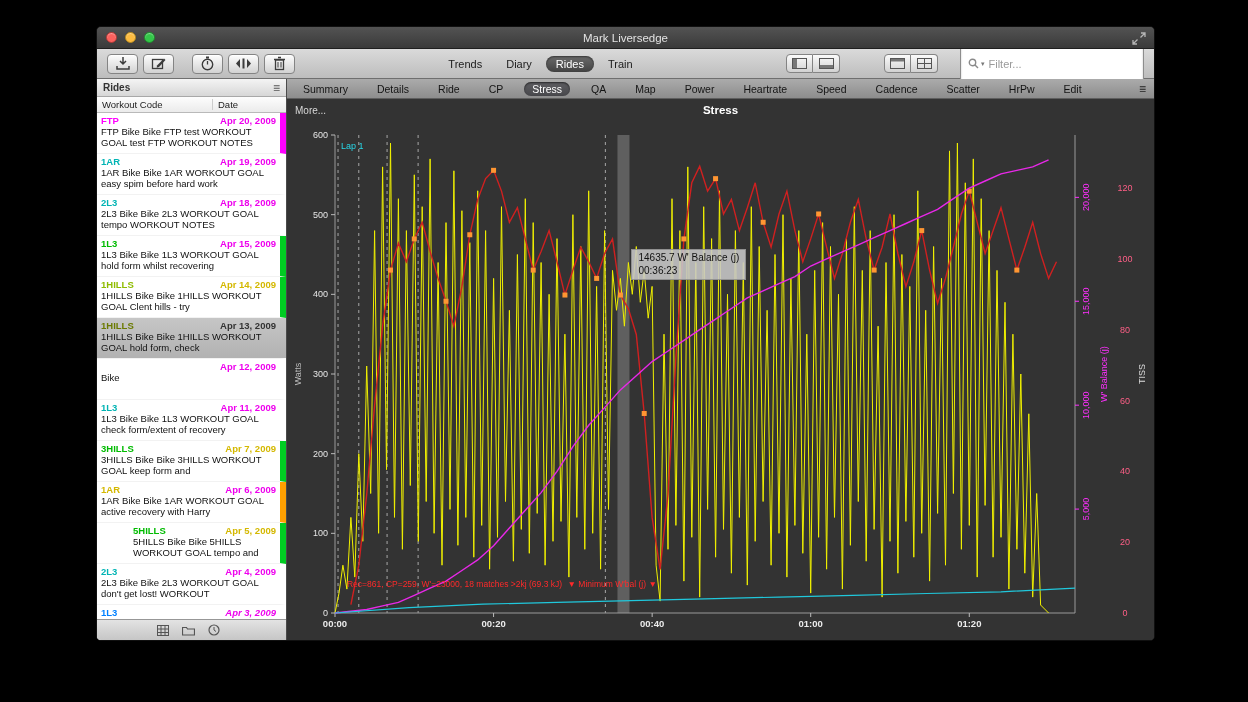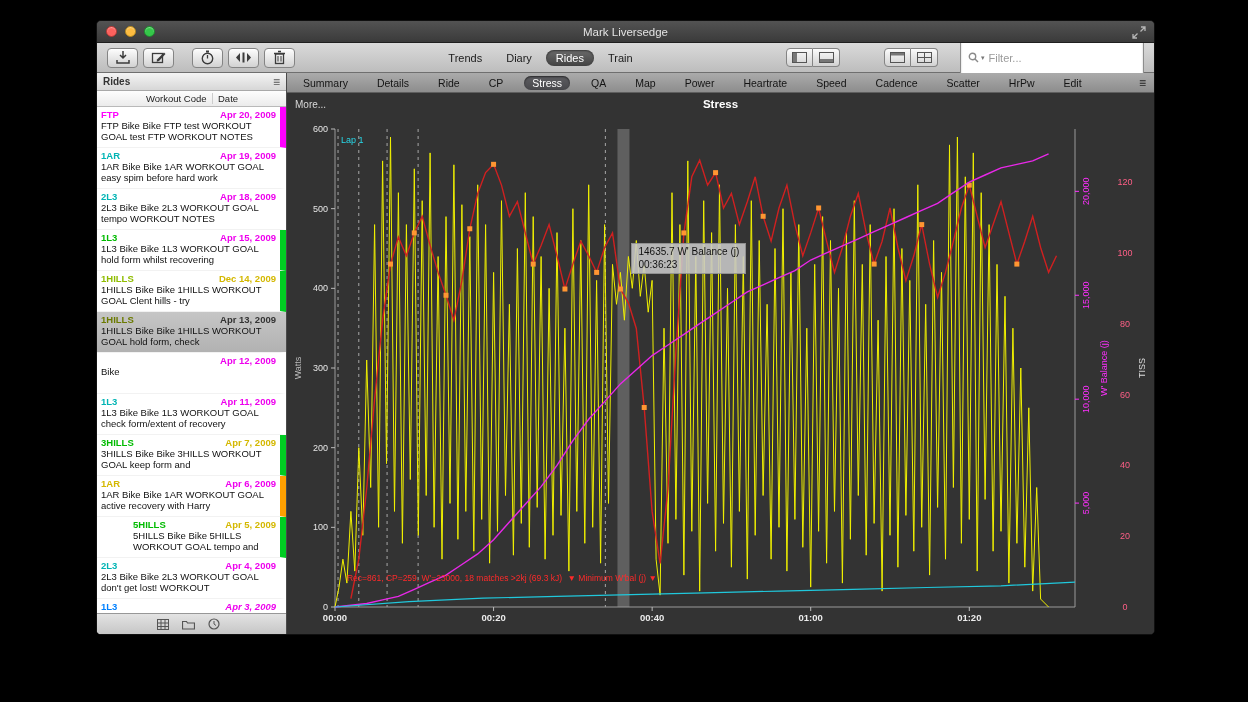--- a/index.html
+++ b/index.html
@@ -1,18 +1,18 @@
 <!DOCTYPE html>
 <html><head>
 <meta charset="utf-8">
 <style>
   html,body{margin:0;padding:0;}
   body{width:1248px;height:702px;background:#000;position:relative;overflow:hidden;
        font-family:"Liberation Sans",sans-serif;}
-  #window{position:absolute;left:96px;top:20px;width:1057px;height:613px;border-radius:5px;
+  #window{position:absolute;left:96px;top:26px;width:1057px;height:613px;border-radius:5px;
           overflow:hidden;background:#323232;border:1px solid #101010;
           box-shadow:0 14px 50px rgba(0,0,0,.9);}
   
   .titlebar{height:21px;background:linear-gradient(#535353,#3a3a3a);border-bottom:1px solid #1f1f1f;
             position:relative;display:flex;align-items:center;}
   .lights{display:flex;gap:8px;margin-left:9px;}
   .light{width:11px;height:11px;border-radius:50%;display:inline-block;box-shadow:inset 0 1px 1px rgba(255,255,255,.4);}
   .light.red{background:#fc615d;border:1px solid #b03936;box-sizing:border-box;}
   .light.yellow{background:#fdbc40;border:1px solid #b68a1f;box-sizing:border-box;}
   .light.green{background:#34c749;border:1px solid #1f8a2e;box-sizing:border-box;}
@@ -45,21 +45,21 @@
   .filter input::placeholder{color:#9a9a9a;}
   .caret{font-size:7px;color:#777;}
   
   .content{display:flex;height:561px;}
   .sidebar{width:190px;background:#fff;border-right:1px solid #4a4a4a;display:flex;flex-direction:column;box-sizing:border-box;}
   .sbheader{height:17px;background:linear-gradient(#f4f4f4,#d7d7d7);border-bottom:1px solid #a8a8a8;
             display:flex;align-items:center;justify-content:space-between;padding:0 6px;
             font-size:10px;font-weight:bold;color:#333;}
   .burger{color:#555;font-size:12px;cursor:pointer;}
   .sbcols{height:15px;background:linear-gradient(#fdfdfd,#ebebeb);border-bottom:1px solid #b9b9b9;
-          display:flex;align-items:center;font-size:9.5px;color:#222;padding-left:44px;}
+          display:flex;align-items:center;font-size:9.5px;color:#222;}
   .sbcols .c1{flex:1;padding-left:5px;border-right:1px solid #ccc;}
   .sbcols .c2{width:68px;padding-left:5px;}
   .ridelist{flex:1;overflow:hidden;background:#fff;}
   .ride{height:41px;box-sizing:border-box;padding:2px 2px 0 4px;border-right:6px solid transparent;
         border-bottom:1px solid #f2f2f2;font-size:9.5px;line-height:1.18;cursor:pointer;}
   .ride.selected{background:linear-gradient(#c6c6c6,#b2b2b2);}
   .r1{display:flex;justify-content:space-between;font-weight:bold;}
   .r1 .date{padding-right:2px;}
   .desc{color:#111;height:24px;overflow:hidden;}
   .sbfooter{height:20px;background:linear-gradient(#e3e3e3,#c6c6c6);border-top:1px solid #979797;
@@ -219,21 +219,21 @@
           <div class="ride" style="border-right-color: rgb(0, 204, 34);">
             <div class="r1">
               <span class="code" style="color: rgb(0, 187, 0);">1L3</span>
               <span class="date" style="color: rgb(238, 0, 238);">Apr 15, 2009</span>
             </div>
             <div class="desc">1L3 Bike Bike 1L3 WORKOUT GOAL hold form whilst recovering</div>
           </div>
           <div class="ride" style="border-right-color: rgb(0, 204, 34);">
             <div class="r1">
               <span class="code" style="color: rgb(143, 188, 0);">1HILLS</span>
-              <span class="date" style="color: rgb(212, 184, 0);">Dec 14, 2009</span>
+              <span class="date" style="color: rgb(212, 184, 0);">Apr 14, 2009</span>
             </div>
             <div class="desc">1HILLS Bike Bike 1HILLS WORKOUT GOAL Clent hills - try</div>
           </div>
           <div class="ride selected">
             <div class="r1">
               <span class="code" style="color: rgb(107, 122, 0);">1HILLS</span>
               <span class="date" style="color: rgb(51, 51, 51);">Apr 13, 2009</span>
             </div>
             <div class="desc">1HILLS Bike Bike 1HILLS WORKOUT GOAL hold form, check</div>
           </div>

